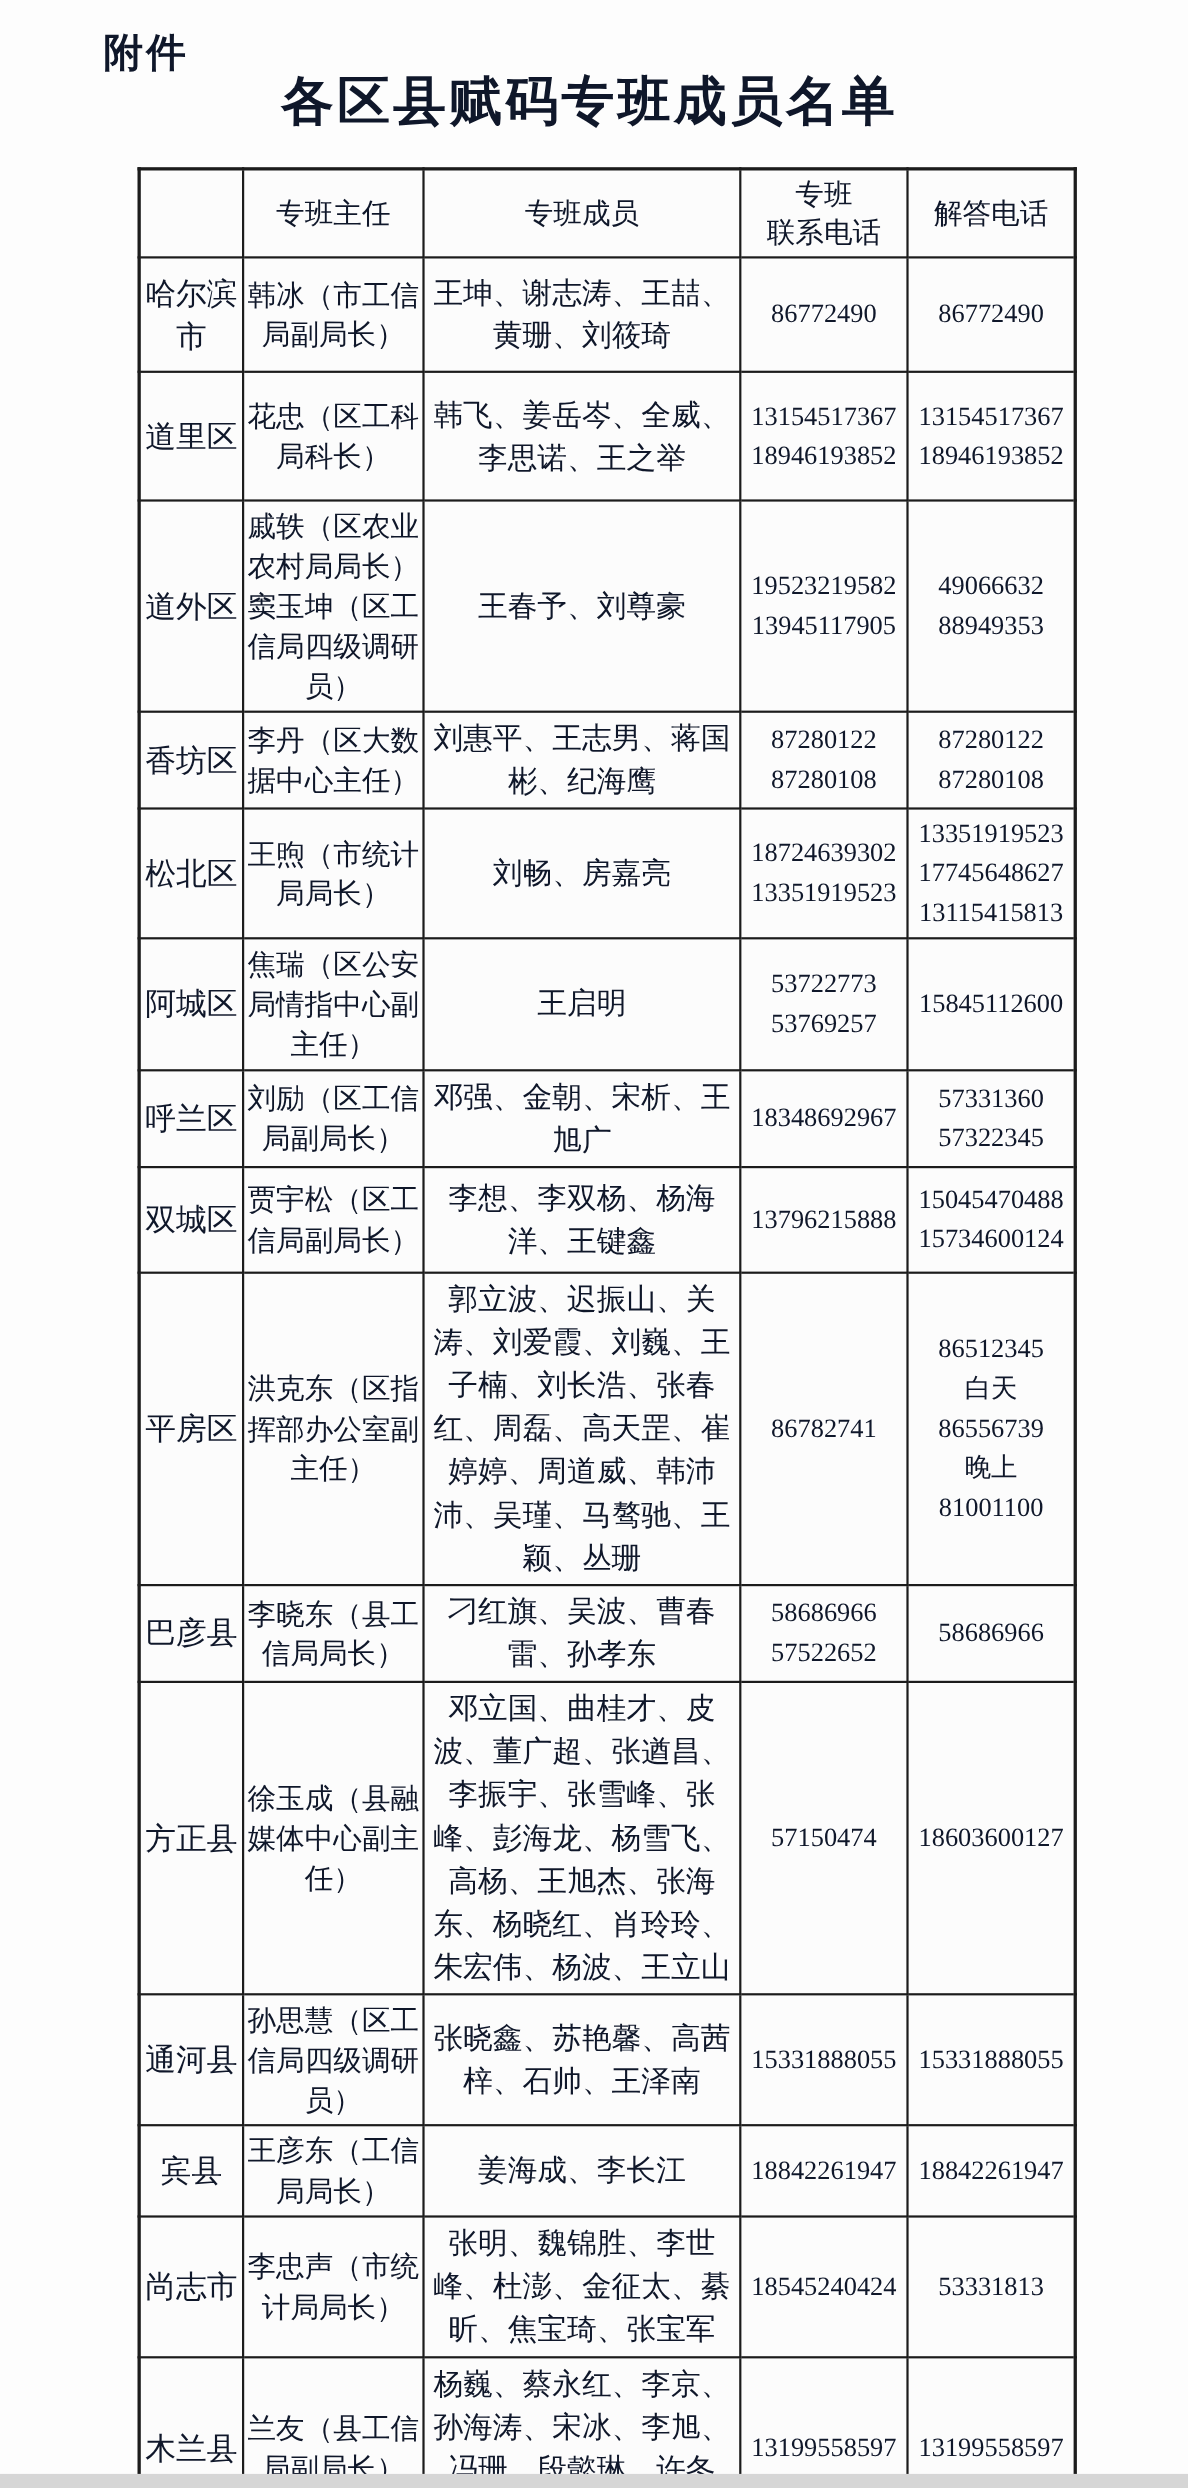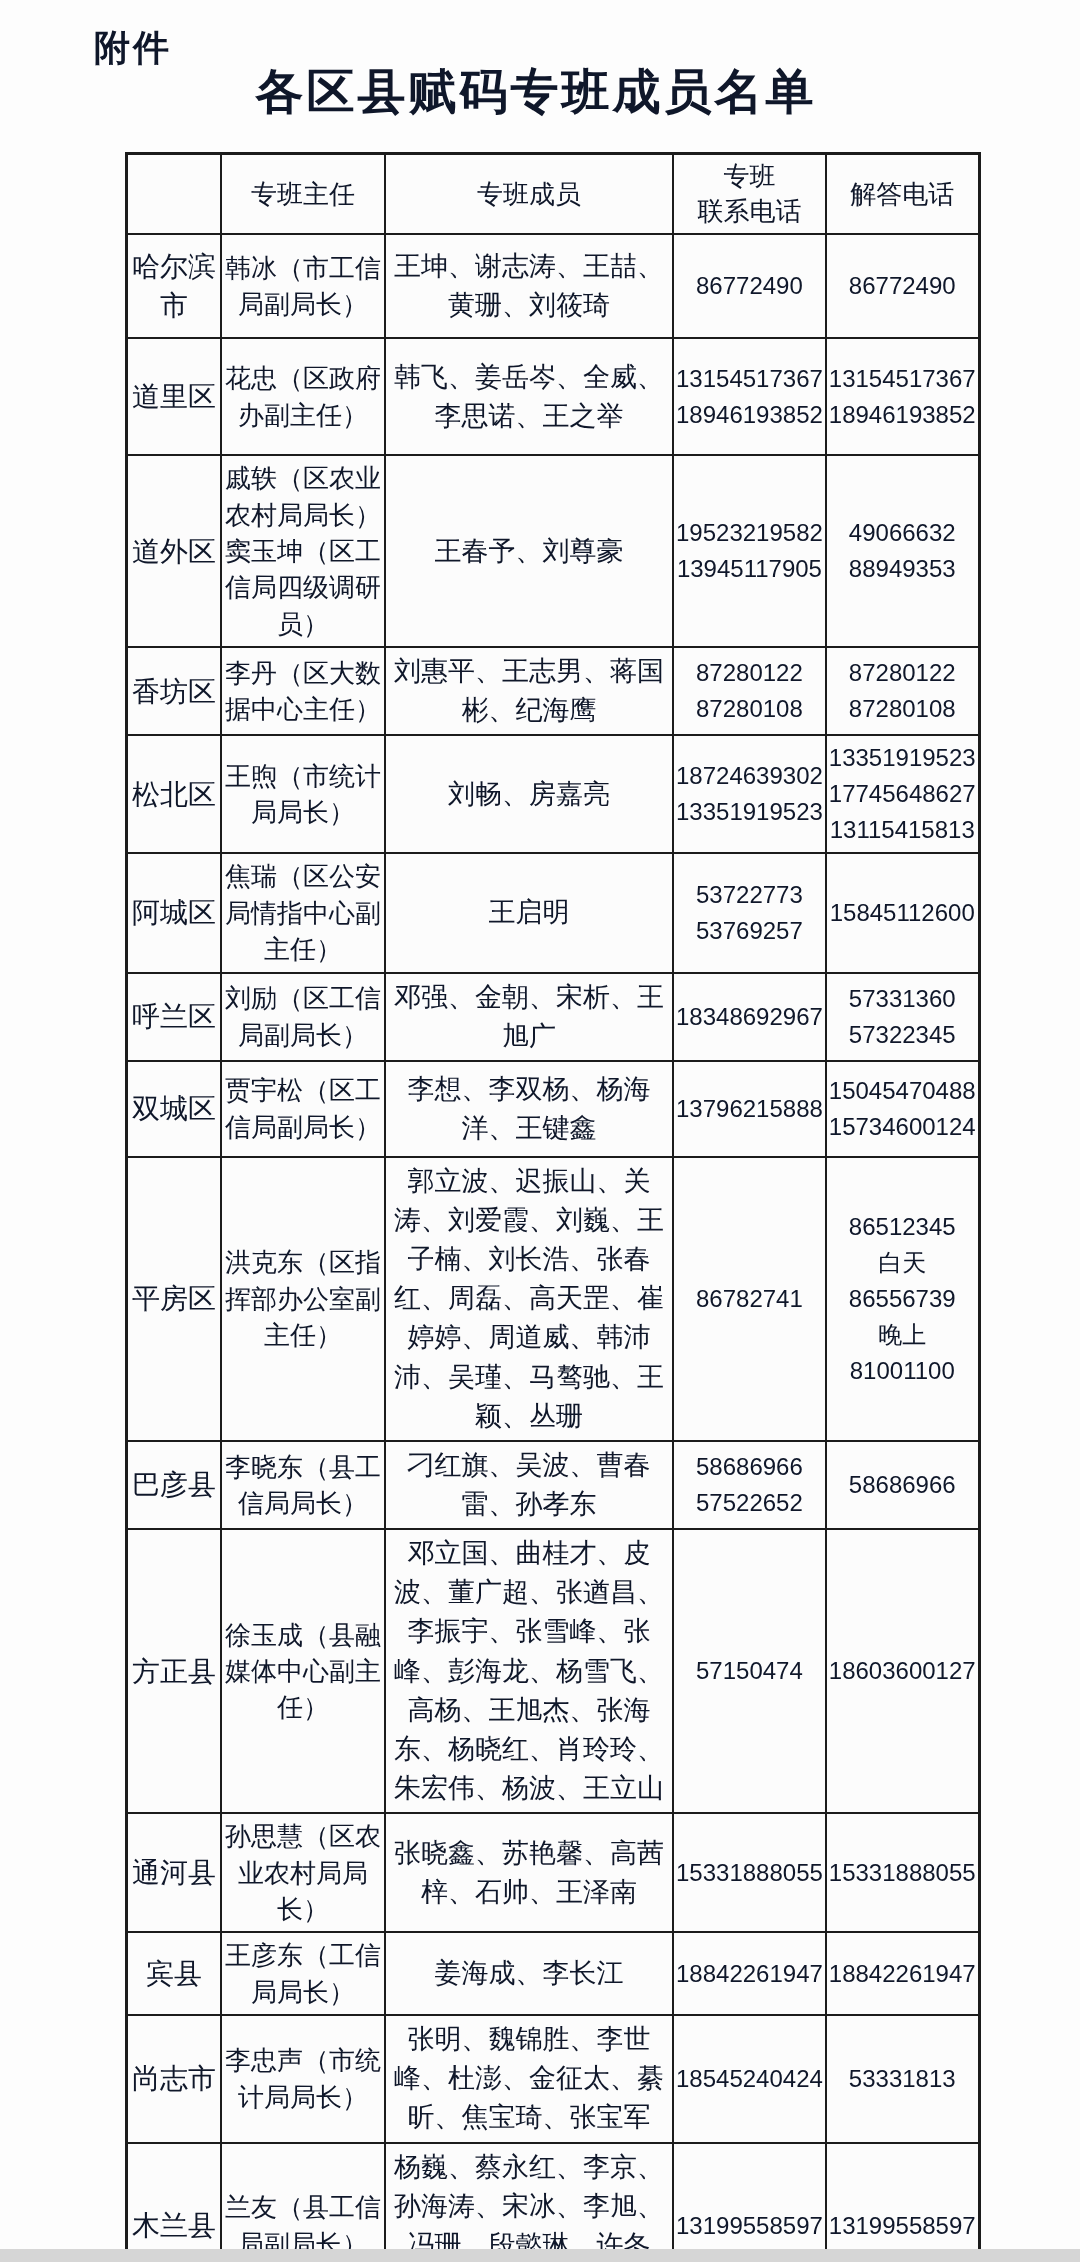--- a/index.html
+++ b/index.html
@@ -39,21 +39,21 @@
     font-weight:normal;
     font-size:26px;
     line-height:1.35;
   }
   .c0 { width:88px;  font-size:28px; line-height:1.4; }
   .c1 { width:158px; font-size:26px; line-height:1.4; }
   .c2 { width:282px; font-size:27px; line-height:1.45; }
   .c3 { width:146px; }
   .c4 { width:146px; }
   td.phone {
-    font-family:Liberation Sans, sans-serif;
+    font-family:Liberation Serif, serif;
     font-size:24px;
     line-height:1.5;
   }
   .bottom-strip {
     position:absolute; left:0; bottom:0;
     width:100%; height:13px;
     background:#d6d6d6;
   }
 </style>
 </head>
@@ -77,21 +77,21 @@
     <tbody id="table-body">
         <tr style="height: 104px;">
           <td class="c0">哈尔滨市</td>
           <td class="c1">韩冰（市工信局副局长）</td>
           <td class="c2">王坤、谢志涛、王喆、黄珊、刘筱琦</td>
           <td class="c3 phone">86772490</td>
           <td class="c4 phone">86772490</td>
         </tr>
         <tr style="height: 117px;">
           <td class="c0">道里区</td>
-          <td class="c1">花忠（区政府办副主任）</td>
+          <td class="c1">花忠（区工科局科长）</td>
           <td class="c2">韩飞、姜岳岑、全威、李思诺、王之举</td>
           <td class="c3 phone">13154517367
 18946193852</td>
           <td class="c4 phone">13154517367
 18946193852</td>
         </tr>
         <tr style="height: 160px;">
           <td class="c0">道外区</td>
           <td class="c1">戚轶（区农业农村局局长）
 窦玉坤（区工信局四级调研员）</td>
@@ -165,21 +165,21 @@
         </tr>
         <tr style="height: 224px;">
           <td class="c0">方正县</td>
           <td class="c1">徐玉成（县融媒体中心副主任）</td>
           <td class="c2">邓立国、曲桂才、皮波、董广超、张遒昌、李振宇、张雪峰、张峰、彭海龙、杨雪飞、高杨、王旭杰、张海东、杨晓红、肖玲玲、朱宏伟、杨波、王立山</td>
           <td class="c3 phone">57150474</td>
           <td class="c4 phone">18603600127</td>
         </tr>
         <tr style="height: 96px;">
           <td class="c0">通河县</td>
-          <td class="c1">孙思慧（区农业农村局局长）</td>
+          <td class="c1">孙思慧（区工信局四级调研员）</td>
           <td class="c2">张晓鑫、苏艳馨、高茜梓、石帅、王泽南</td>
           <td class="c3 phone">15331888055</td>
           <td class="c4 phone">15331888055</td>
         </tr>
         <tr style="height: 74px;">
           <td class="c0">宾县</td>
           <td class="c1">王彦东（工信局局长）</td>
           <td class="c2">姜海成、李长江</td>
           <td class="c3 phone">18842261947</td>
           <td class="c4 phone">18842261947</td>

